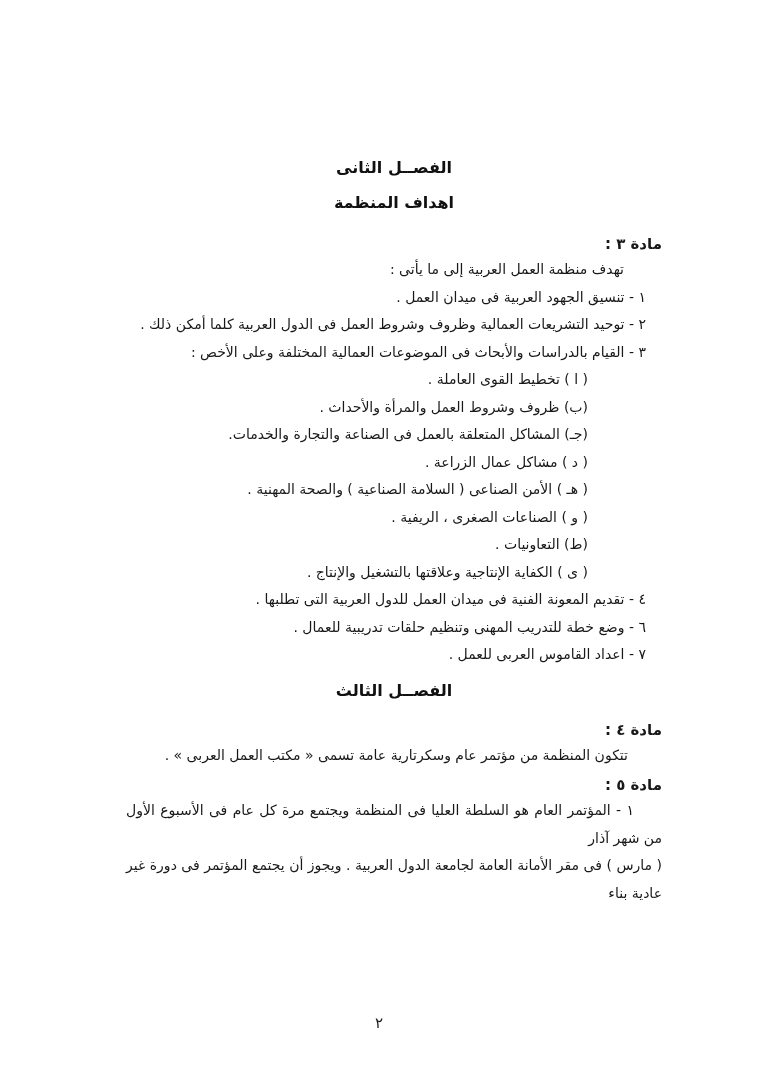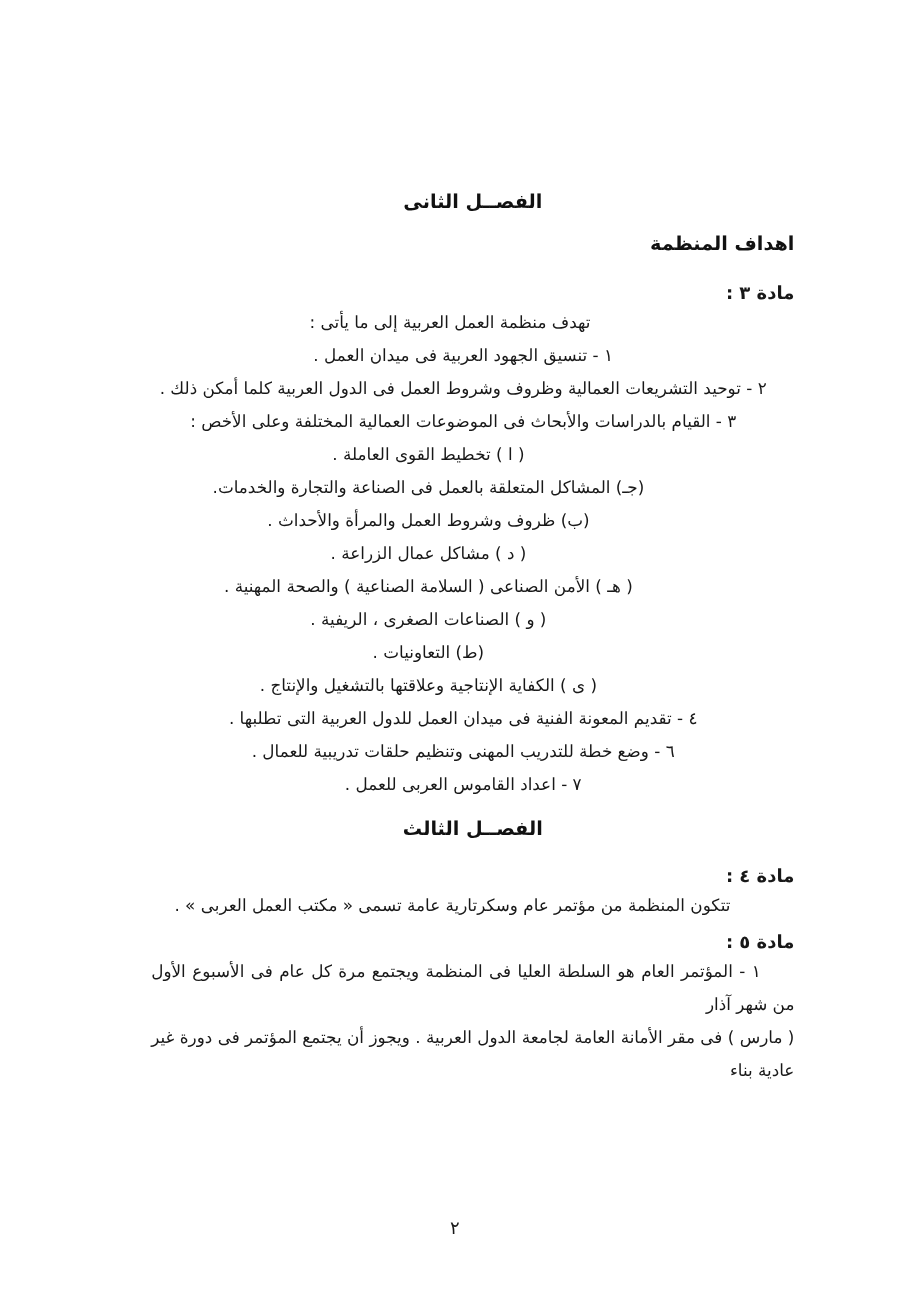--- a/index.html
+++ b/index.html
@@ -20,34 +20,34 @@
     top: 158px;
     right: 96px;
     left: 126px;
   }
   .heading {
     text-align: center;
     font-weight: bold;
     color: #111;
   }
   .chapter-title  { font-size: 16px; margin: 0 0 16px 0; }
-  .chapter-subtitle { font-size: 16px; margin: 0 0 20px 0; text-align: right; }
+  .chapter-subtitle { font-size: 16px; margin: 0 0 20px 0; }
   .chapter-title.c3 { margin-top: 12px; margin-bottom: 18px; }
   .chapter-subtitle.c3sub { font-size: 17px; margin-bottom: 24px; }
   .article-label {
     font-weight: bold;
     font-size: 15px;
     line-height: 24px;
     margin: 4px 0 0 0;
   }
   .para {
     margin: 0;
     font-size: 14px;
     line-height: 27.5px;
-    text-align: center;
+    text-align: right;
   }
   .intro    { padding-right: 38px; }
   .item     { padding-right: 16px; }
   .subitem  { padding-right: 74px; }
   .body-indent { text-indent: 34px; }
   .body-line   { text-align: justify; }
   .body-line.first { text-indent: 28px; }
   .page-number {
     position: absolute;
     bottom: 46px;
@@ -68,22 +68,22 @@
     <div class="heading chapter-subtitle">اهداف المنظمة</div>
 
     <div class="article-label">مادة ٣ :</div>
     <p class="para intro">تهدف منظمة العمل العربية إلى ما يأتى :</p>
 
     <p class="para item">١ - تنسيق الجهود العربية فى ميدان العمل .</p>
     <p class="para item">٢ - توحيد التشريعات العمالية وظروف وشروط العمل فى الدول العربية كلما أمكن ذلك .</p>
     <p class="para item">٣ - القيام بالدراسات والأبحاث فى الموضوعات العمالية المختلفة وعلى الأخص :</p>
 
     <p class="para subitem">( ا ) تخطيط القوى العاملة .</p>
+    <p class="para subitem">(ب) ظروف وشروط العمل والمرأة والأحداث .</p>
     <p class="para subitem">(جـ) المشاكل المتعلقة بالعمل فى الصناعة والتجارة والخدمات.</p>
-    <p class="para subitem">(ب) ظروف وشروط العمل والمرأة والأحداث .</p>
     <p class="para subitem">( د ) مشاكل عمال الزراعة .</p>
     <p class="para subitem">( هـ ) الأمن الصناعى ( السلامة الصناعية ) والصحة المهنية .</p>
     <p class="para subitem">( و ) الصناعات الصغرى ، الريفية .</p>
     <p class="para subitem">(ط) التعاونيات .</p>
     <p class="para subitem">( ى ) الكفاية الإنتاجية وعلاقتها بالتشغيل والإنتاج .</p>
 
     <p class="para item">٤ - تقديم المعونة الفنية فى ميدان العمل للدول العربية التى تطلبها .</p>
     <p class="para item">٦ - وضع خطة للتدريب المهنى وتنظيم حلقات تدريبية للعمال .</p>
     <p class="para item">٧ - اعداد القاموس العربى للعمل .</p>
 

